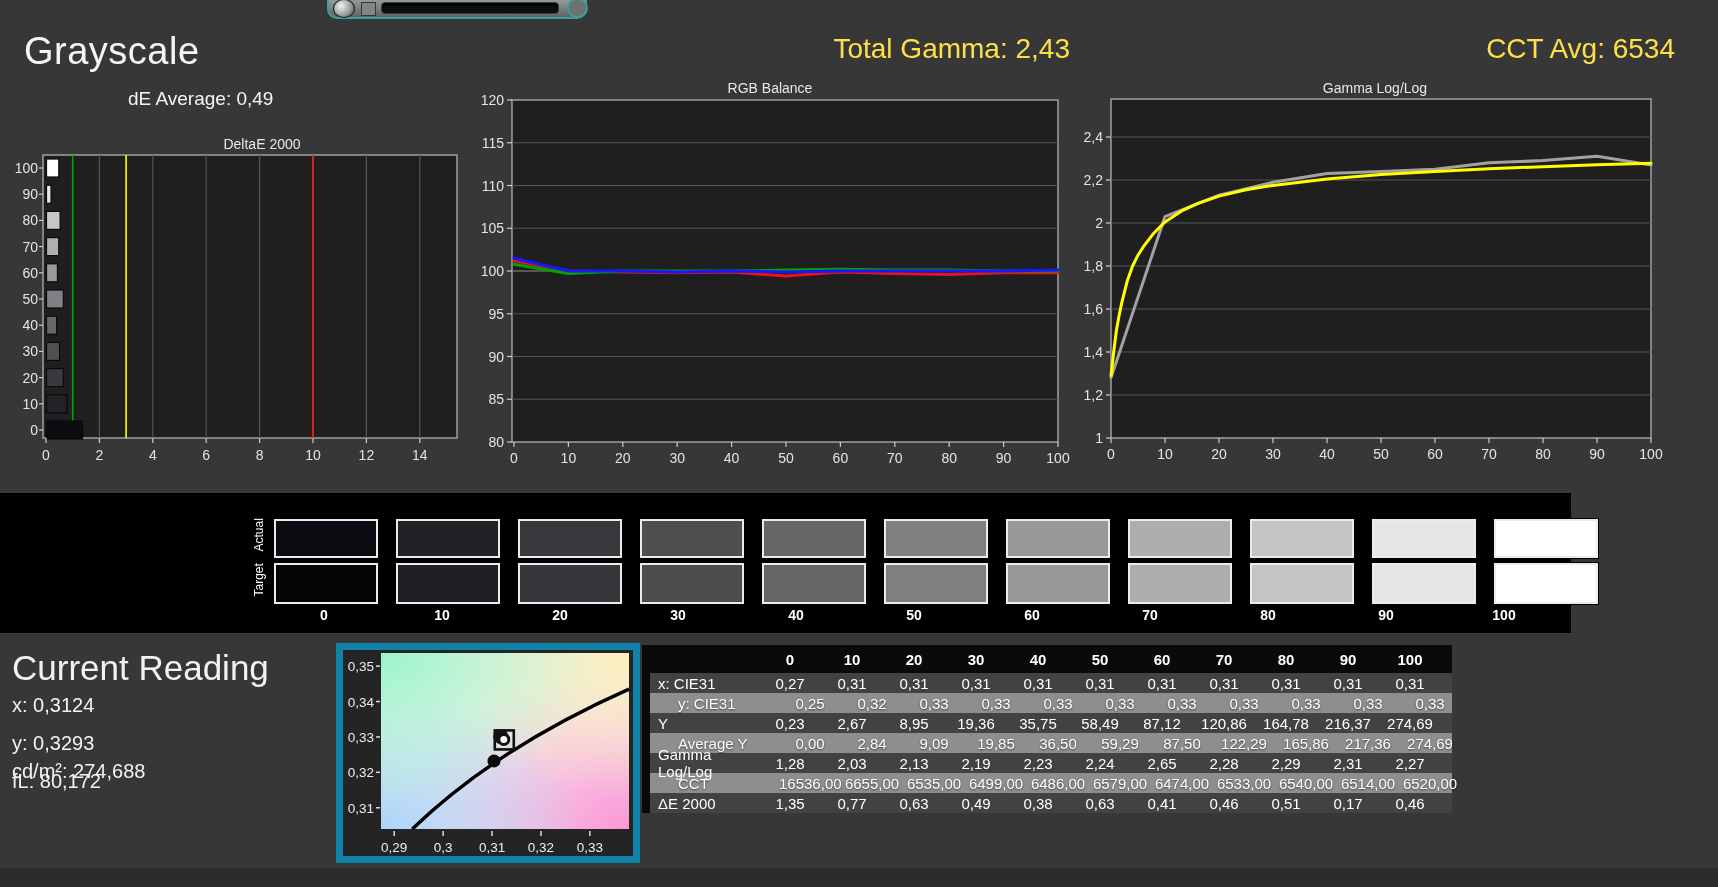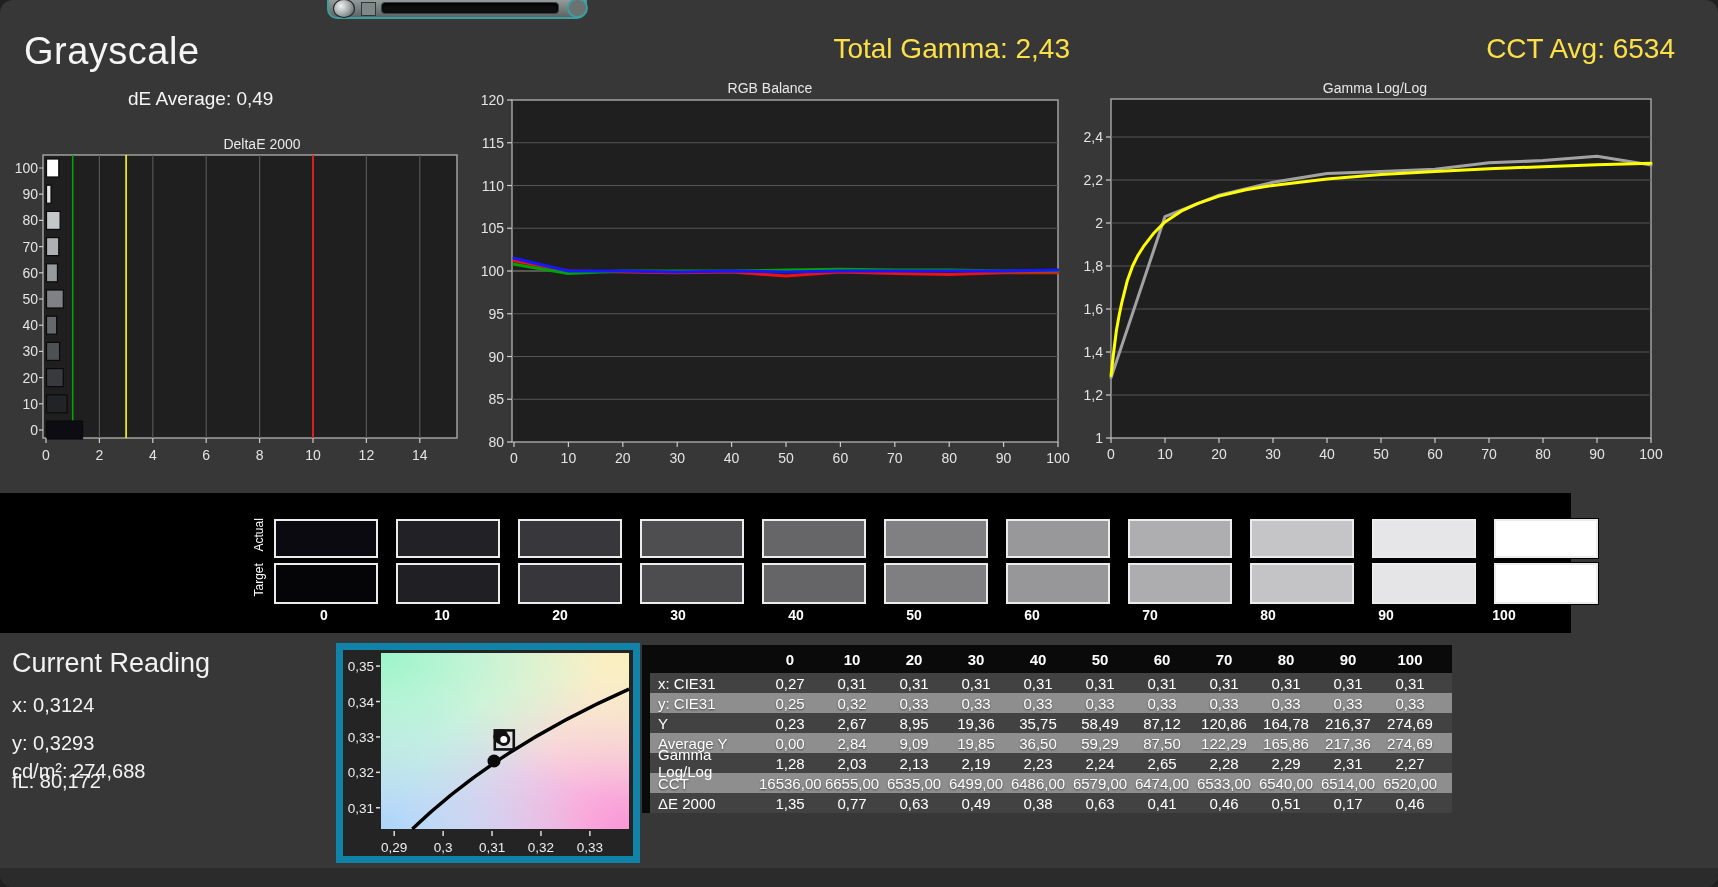--- a/index.html
+++ b/index.html
@@ -1,17 +1,17 @@
 <!DOCTYPE html>
 <html><head>
 <meta charset="utf-8">
 <style>
   html,body{margin:0;padding:0;background:#202020;}
   .stage{position:relative;width:1718px;height:887px;background:#373737;overflow:hidden;
-         font-family:"Liberation Sans", sans-serif;color:#f0f0f0;border-radius:13px;}
+         font-family:"Liberation Sans", sans-serif;color:#f0f0f0;}
   .abs{position:absolute;}
   
   .chrome{left:327px;top:-4px;width:256px;height:19px;background:linear-gradient(#9aa1a1,#5c6364);
           border:2px solid #3d9e9e;border-radius:0 0 10px 10px;}
   .chrome .knob{position:absolute;left:4px;top:1px;width:20px;height:17px;border-radius:50%;
           background:radial-gradient(circle at 35% 35%, #eef2f2, #9aa0a0 55%, #454b4b);border:1px solid #222;}
   .chrome .tab{position:absolute;left:32px;top:4px;width:13px;height:12px;background:#7f8787;border:1px solid #323636;}
   .chrome .slot{position:absolute;left:52px;top:4px;width:176px;height:10px;background:#0e0e0e;
           border-radius:4px;border:1px solid #3a4040;box-shadow:inset 0 2px 3px #000;}
   .chrome .knob2{position:absolute;right:-3px;top:0px;width:17px;height:16px;border-radius:50%;
@@ -24,39 +24,39 @@
   
   svg text{font-family:"Liberation Sans", sans-serif;fill:#e4e4e4;font-size:14px;}
   
   .band{left:0;top:493px;width:1571px;height:140px;background:#000;}
   .rowlab{position:absolute;left:246px;width:26px;text-align:center;color:#fff;font-size:12px;}
   .rowlab span{display:block;transform:rotate(-90deg);white-space:nowrap;}
   .sw-row{position:absolute;left:274px;display:flex;gap:18px;}
   .sw{width:100px;border:2px solid #ececec;outline:1px solid #000;}
   .sw-lab{width:104px;text-align:center;color:#fff;font-weight:bold;font-size:14px;}
   
-  .cr-title{left:12px;top:648px;font-size:27px;color:#f2f2f2;}
+  .cr-title{left:12px;top:648px;font-size:35px;color:#f2f2f2;}
   .cr-line{left:12px;font-size:20px;color:#f2f2f2;}
   
   .cie{left:336px;top:643px;width:290px;height:206px;border:7px solid #1283a8;background:#242424;}
   .cie-grad{position:absolute;left:38px;top:3px;width:248px;height:176px;
      background:
        radial-gradient(at 0% 0%,   rgba(150,245,200,.95), rgba(150,245,200,0) 62%),
        radial-gradient(at 100% 0%, rgba(250,238,185,.95), rgba(250,238,185,0) 58%),
        radial-gradient(at 0% 100%, rgba(168,210,250,.95), rgba(168,210,250,0) 58%),
        radial-gradient(at 100% 100%, rgba(250,150,214,1), rgba(250,150,214,0) 65%),
        #f5f3ee;}
   .cie svg{position:absolute;left:0;top:0;}
   .cie svg text{font-size:13.5px;fill:#eee;}
   
   .dtable{left:642px;top:645px;width:810px;font-size:15px;}
   .trow{display:flex;align-items:center;height:20px;border-left:8px solid #0a0a0a;color:#fff;}
   .trow.head{height:28px;background:#0a0a0a;font-weight:bold;}
   .trow.dark{background:#424242;}
-  .trow.light{background:#8e8e8e;text-shadow:0 1px 2px rgba(0,0,0,.55);}
+  .trow.light{background:#8e8e8e;text-shadow:0 1px 2px rgba(0,0,0,.55);padding-left:20px;}
   .tcell{width:62px;text-align:center;flex:0 0 auto;}
   .tlabel{width:101px;padding-left:8px;flex:0 0 auto;text-align:left;}
   .tfill{flex:1;}
   .footer{left:0;top:868px;width:1718px;height:19px;background:#2b2b2b;}
 </style>
 </head>
 <body>
 
 <div class="stage">
 

